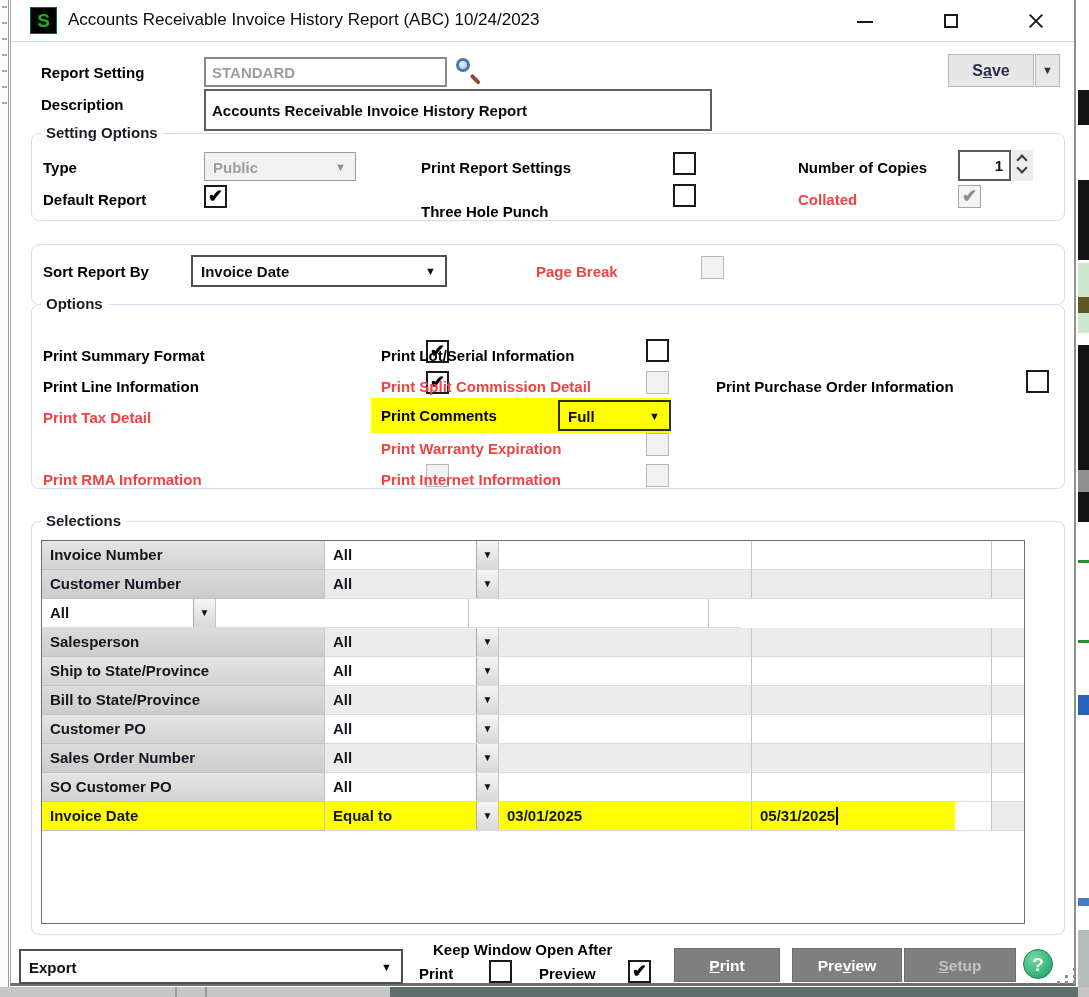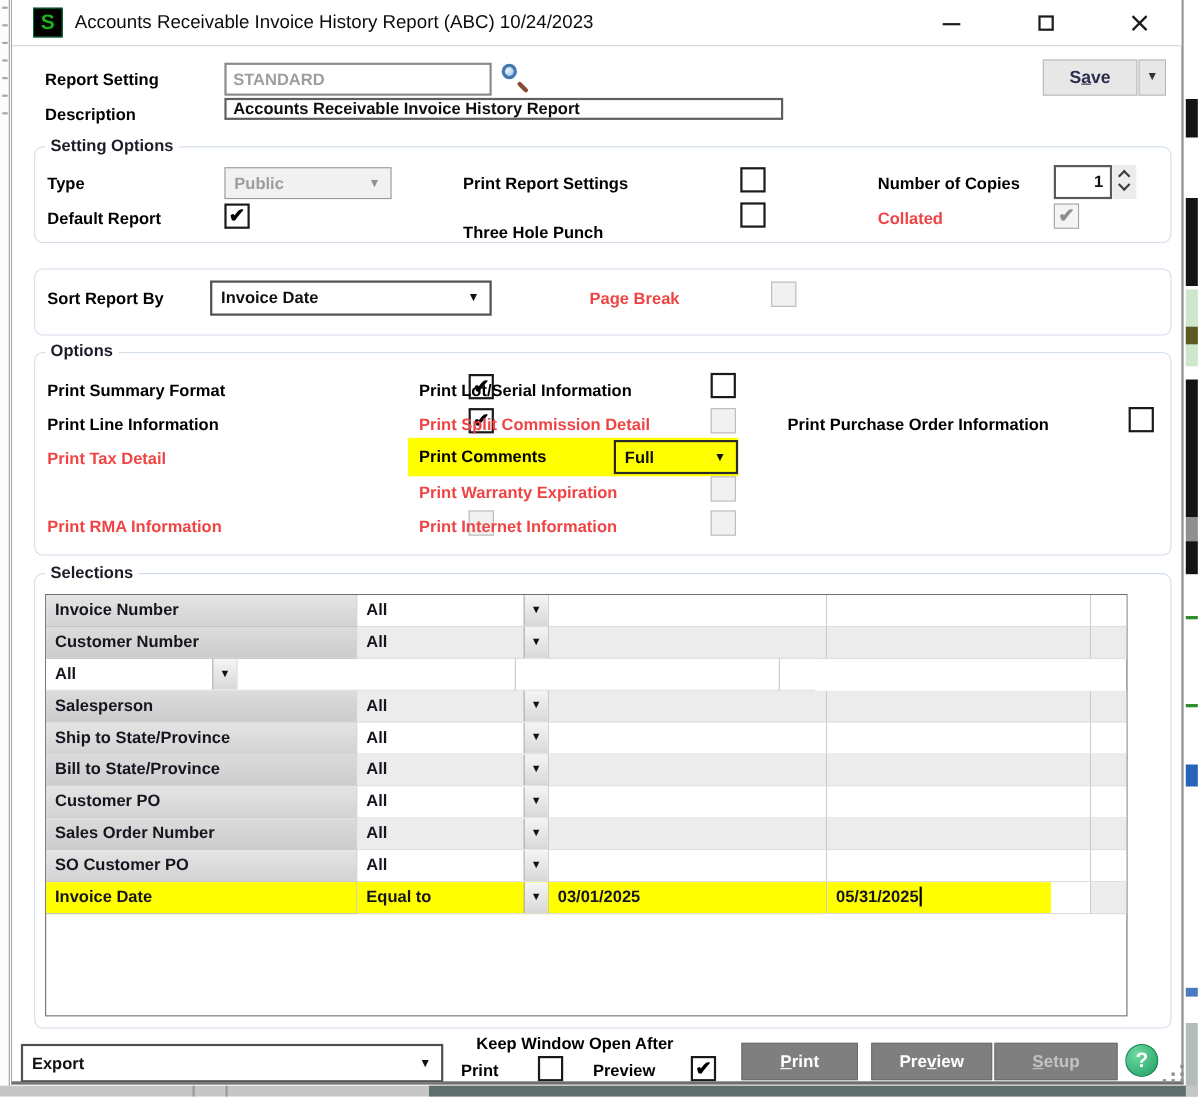--- a/index.html
+++ b/index.html
@@ -36,21 +36,21 @@
   .btn-close i, .btn-close b { position:absolute; left:2px; top:10px; width:18px; height:2px; background:#1a1a1a; }
   .btn-close i { transform:rotate(45deg);} .btn-close b { transform:rotate(-45deg); }
 
   
   .lbl { font-weight:700; color:#000000; white-space:nowrap; }
   .lbl.dis { color:#ef4444; }
 
   
   .rs-input { left:193px; top:57px; width:243px; height:30px; border:2px solid #8a8a8a; background:#fff;
               color:#9d9d9d; font-weight:700; font-size:15px; padding-left:6px; font-family:inherit; }
-  .desc-input { left:193px; top:89px; width:508px; height:20px; border:2px solid #5f5f5f; background:#fff;
+  .desc-input { left:193px; top:89px; width:508px; height:42px; border:2px solid #5f5f5f; background:#fff;
               color:#0d0d0d; font-weight:700; font-size:15px; padding-left:6px; font-family:inherit; }
   .lookup { left:444px; top:57px; width:30px; height:30px; }
   .lookup .lens { position:absolute; left:1px; top:1px; width:14px; height:14px; border:3px solid #46amp;} 
   .lookup .lens { position:absolute; left:1px; top:1px; width:14px; height:14px; border:3px solid #4678b0;
                   border-radius:50%; background:radial-gradient(circle at 35% 35%, #e8f3ff, #9cc0e8); }
   .lookup .handle { position:absolute; left:16px; top:16px; width:12px; height:4px; background:#8a4a36;
                     border-radius:2px; transform:rotate(45deg); transform-origin:0 50%; }
 
   
   .save-btn { left:937px; top:54px; width:86px; height:33px; background:#e7e7e7; border:1px solid #b8b8b8;
@@ -212,21 +212,21 @@
 
   <div class="abs grp" style="left:20px;top:244px;width:1034px;height:61px"></div>
   <div class="abs lbl" style="left:32px;top:263px">Sort Report By</div>
   <div class="abs combo" style="left:180px;top:255px;width:256px;height:32px">
     <span class="txt">Invoice Date</span>
     <span class="arr">▼</span>
   </div>
   <div class="abs lbl dis" style="left:525px;top:263px">Page Break</div>
   <div class="abs cb unchecked-disabled" style="left:690px;top:256px"></div>
 
-  <div class="abs grp" style="left:20px;top:320px;width:1034px;height:185px">
+  <div class="abs grp" style="left:20px;top:304px;width:1034px;height:185px">
     <span class="grp-title">Options</span>
   </div>
   <div class="abs lbl" style="left:32px;top:347px">Print Summary Format</div>
   <div class="abs cb checked" style="left:415px;top:340px">
       <span class="mk">✔</span>
     </div>
   <div class="abs lbl" style="left:370px;top:347px">Print Lot/Serial Information</div>
   <div class="abs cb unchecked" style="left:635px;top:339px"></div>
 
   <div class="abs lbl" style="left:32px;top:378px">Print Line Information</div>

